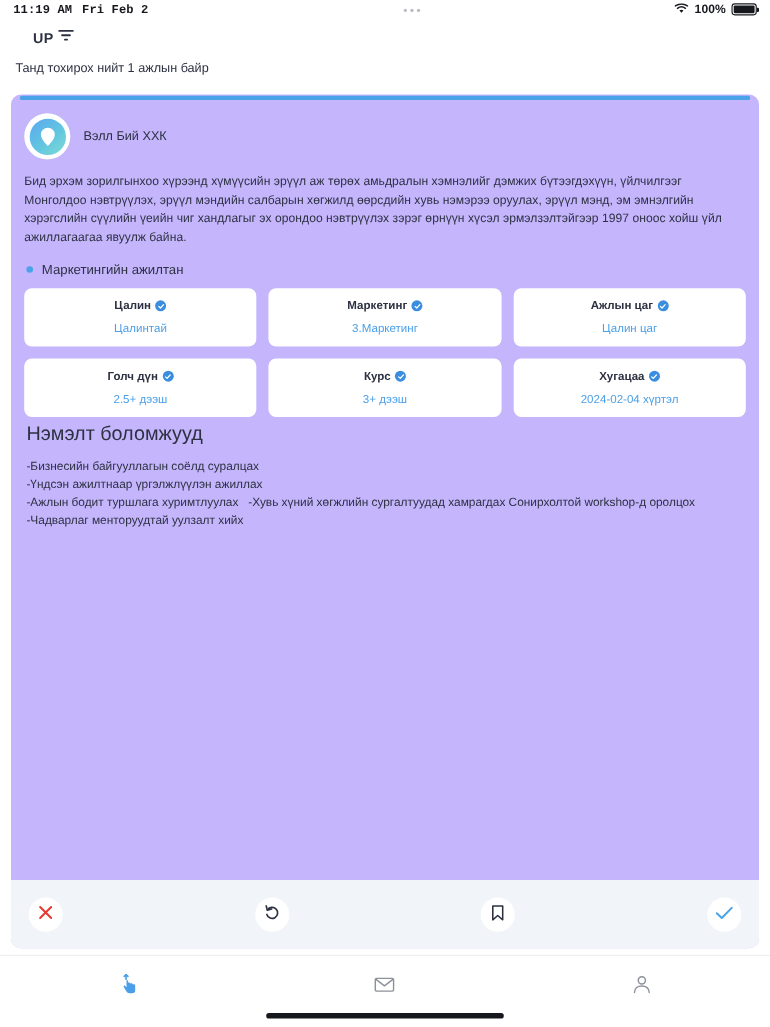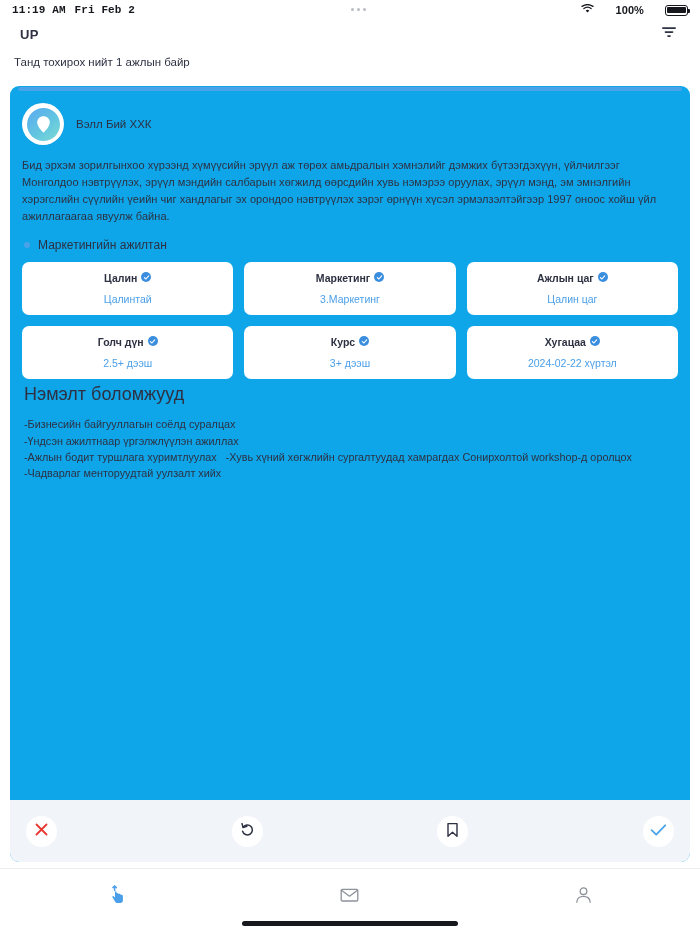--- a/index.html
+++ b/index.html
@@ -21,56 +21,55 @@
     padding: 0 12px;
     font-size: 11px;
     color: #16181d;
     font-weight: 600;
     letter-spacing: .1px;
   }
   .status-left { display: flex; align-items: center; gap: 9px; font-family: Liberation Mono, monospace; }
   .status-center { flex: 1; display: flex; justify-content: center; align-items: center; }
   .status-dots { display: flex; gap: 3px; }
   .status-dots i { width: 3px; height: 3px; border-radius: 50%; background: #b9bcc2; display: block; }
-  .status-right { display: flex; align-items: flex-end; gap: 21px; }
+  .status-right { display: flex; align-items: flex-start; gap: 5px; }
   .wifi-ico { display: block; }
   .batt {
     width: 23px; height: 11px; border: 1.3px solid #16181d; border-radius: 3px;
     position: relative; padding: 1.3px;
   }
   .batt::after {
     content: ""; position: absolute; right: -3.4px; top: 3px;
     width: 2px; height: 4px; background: #16181d; border-radius: 0 1px 1px 0;
   }
   .batt i { display: block; height: 100%; width: 100%; background: #16181d; border-radius: 1px; }
 
   
   .app-header {
     height: 30px;
     display: flex;
     align-items: center;
-    justify-content: space-between;
-    padding: 0 20px;
+    padding: 0 30px;
   }
   .brand { font-size: 13px; font-weight: 700; color: #2d3142; letter-spacing: .4px; }
   .filter-btn { width: 22px; height: 22px; display: flex; align-items: center; justify-content: center; }
 
   .subtitle {
     padding: 7px 14px 0 14px;
     font-size: 11.5px;
     color: #2d3142;
   }
 
   
   .job-card {
     position: absolute;
     left: 10px; right: 10px;
     top: 86px;
     bottom: 72px;
-    background: #0ea5e9;
+    background: #c4b5fd;
     border-radius: 9px;
     overflow: hidden;
   }
   .accent-bar {
     height: 4px;
     margin: 1px 8px 0 8px;
     background: #4aa3e8;
     border-radius: 3px;
   }
 
@@ -116,21 +115,21 @@
   .info-card {
     background: #ffffff;
     border-radius: 7px;
     height: 53px;
     display: flex;
     flex-direction: column;
     align-items: center;
     justify-content: center;
     gap: 9px;
   }
-  .info-head { display: flex; align-items: flex-start; gap: 4px; }
+  .info-head { display: flex; align-items: center; gap: 4px; }
   .info-label { font-size: 10.5px; font-weight: 700; color: #2d3142; }
   .verified {
     width: 10px; height: 10px; border-radius: 50%;
     background: #3b8ede;
     display: flex; align-items: center; justify-content: center;
     flex: none;
   }
   .info-value { font-size: 10.5px; color: #4a9fe8; }
 
   
@@ -324,21 +323,21 @@
         </div>
         <div class="info-card">
           <div class="info-head">
             <span class="info-label">Хугацаа</span>
             <span class="verified">
               <svg width="7" height="7" viewBox="0 0 7 7">
                 <path d="M1.4 3.6 L2.9 5.0 L5.7 1.9" stroke="#ffffff" stroke-width="1.1" fill="none" stroke-linecap="round" stroke-linejoin="round"></path>
               </svg>
             </span>
           </div>
-          <div class="info-value">2024-02-22 хүртэл</div>
+          <div class="info-value">2024-02-04 хүртэл</div>
         </div>
       </div>
 
     <div class="extra-title">Нэмэлт боломжууд</div>
     <div class="extra-list" id="extra-list">
         <div class="extra-item">-Бизнесийн байгууллагын соёлд суралцах</div>
         <div class="extra-item">-Үндсэн ажилтнаар үргэлжлүүлэн ажиллах</div>
         <div class="extra-item">-Ажлын бодит туршлага хуримтлуулах   -Хувь хүний хөгжлийн сургалтуудад хамрагдах Сонирхолтой workshop-д оролцох</div>
         <div class="extra-item">-Чадварлаг менторуудтай уулзалт хийх</div>
       </div>

